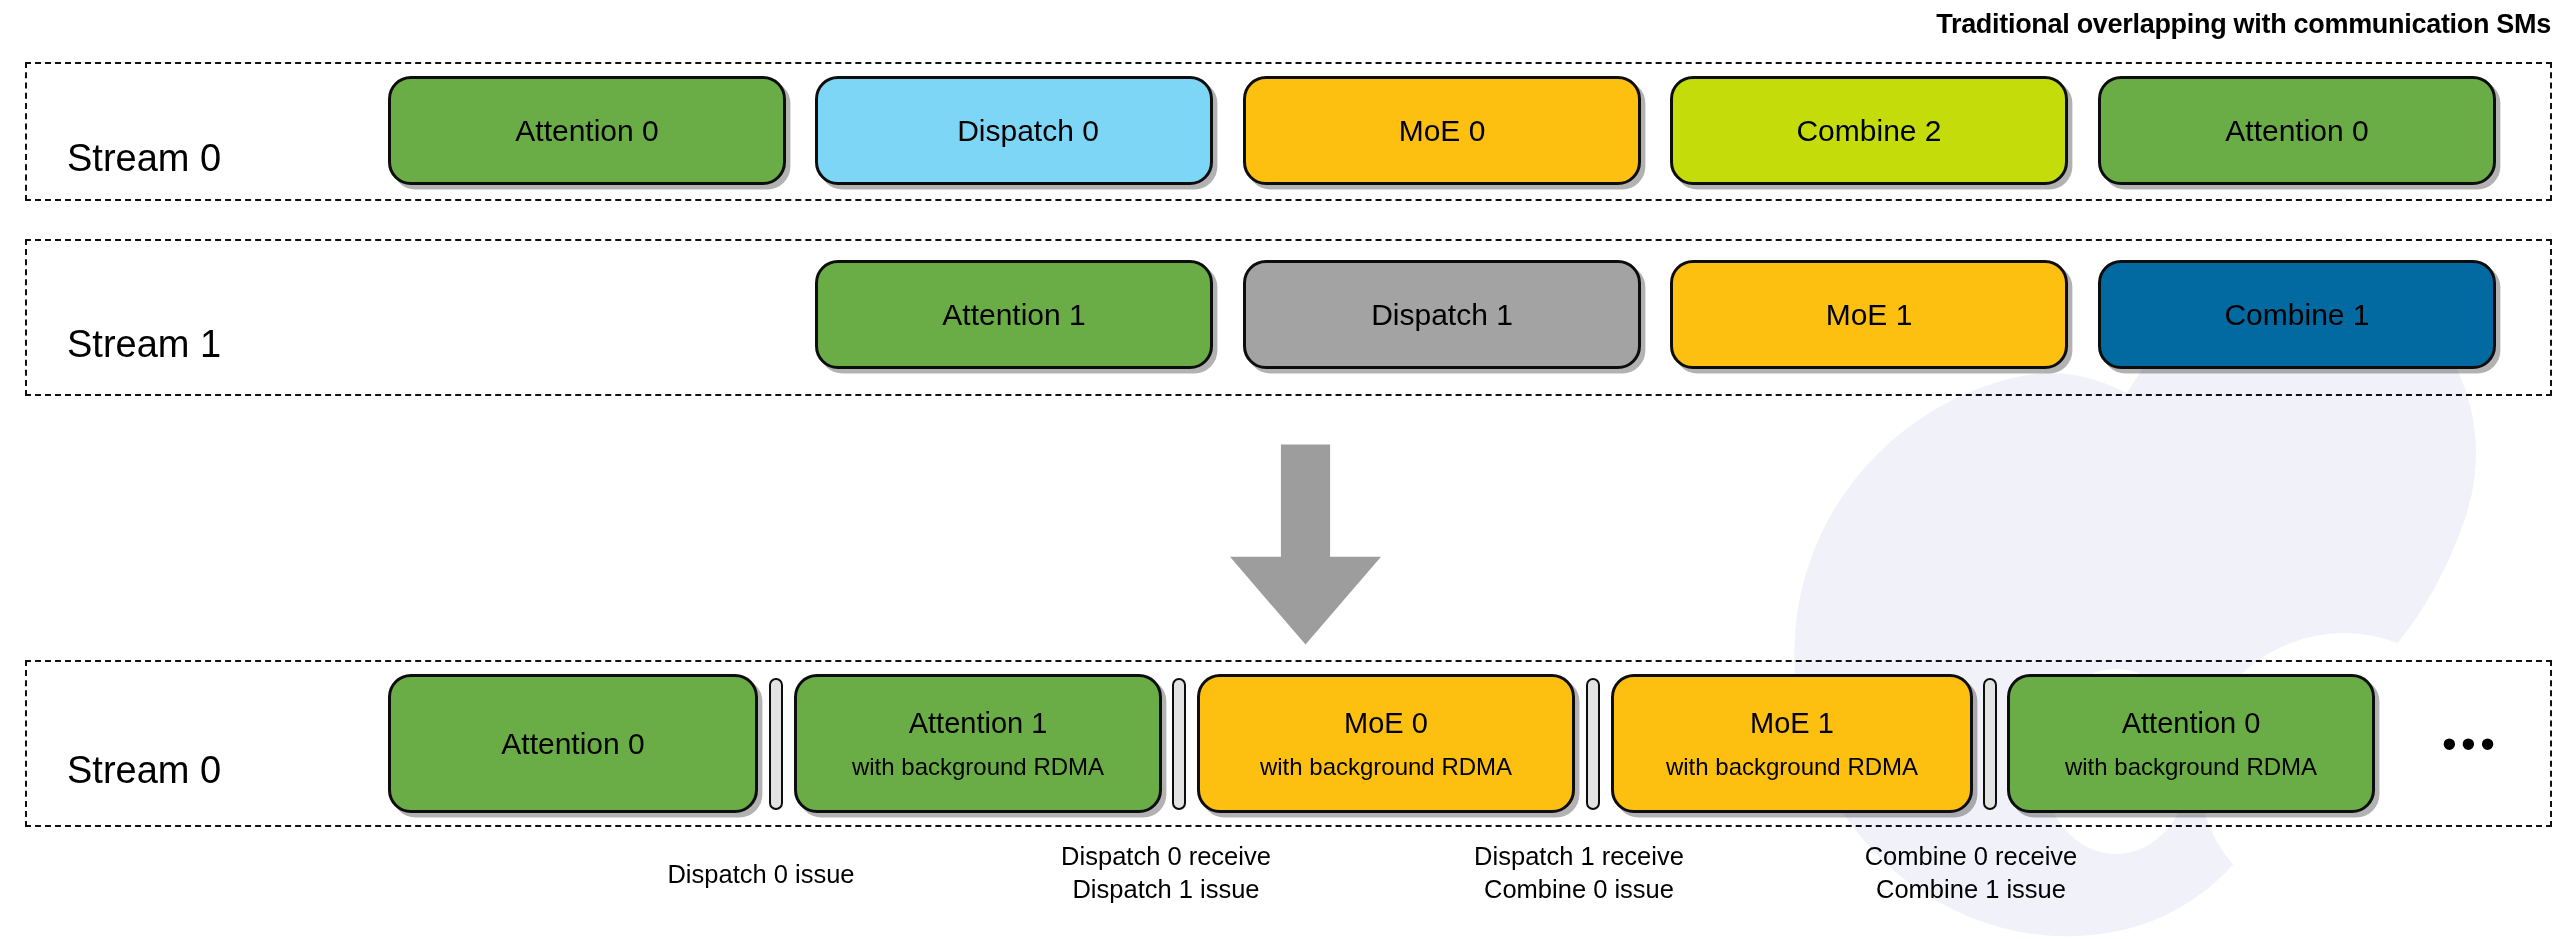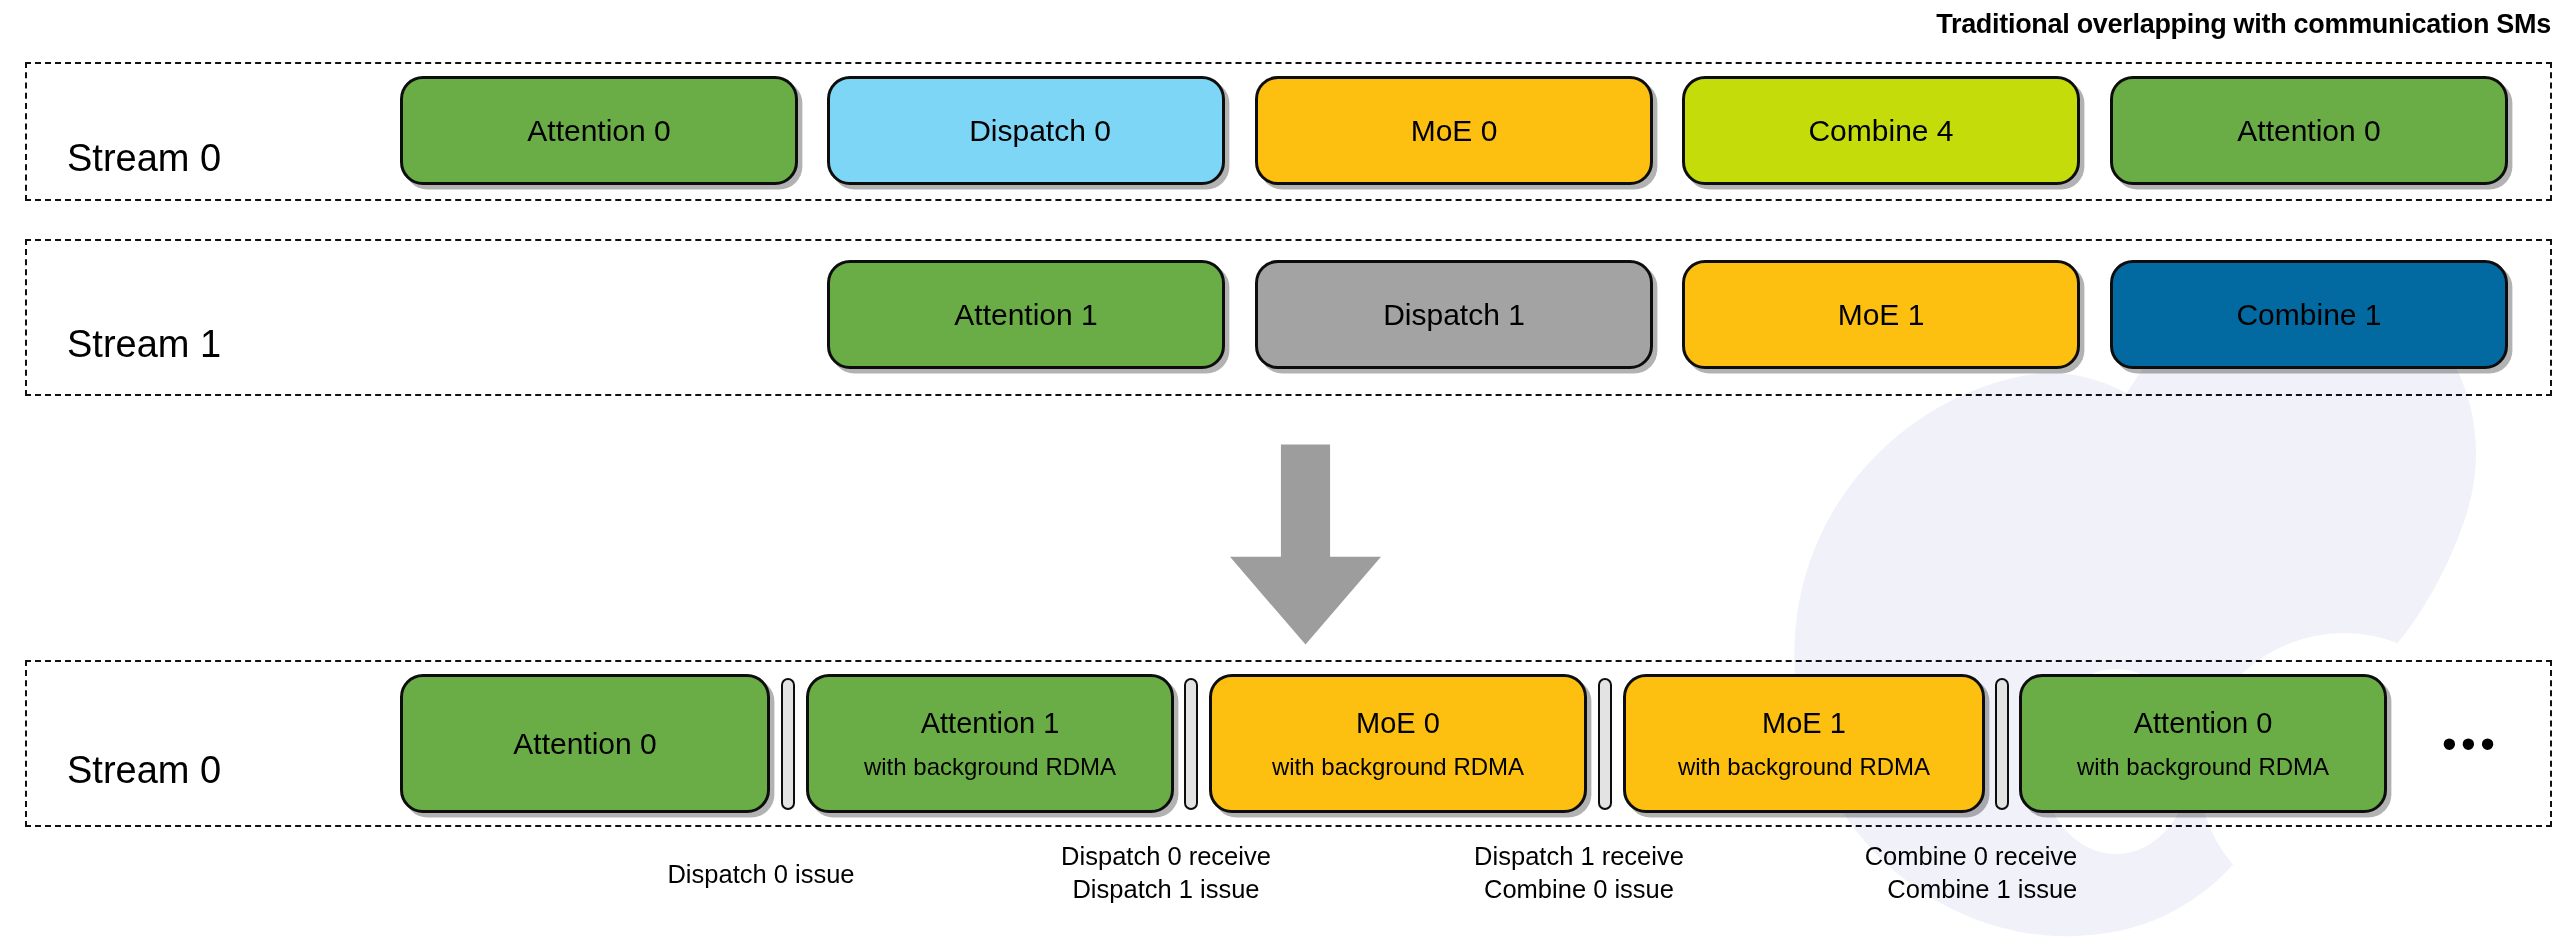--- a/index.html
+++ b/index.html
@@ -93,21 +93,21 @@
     transform: translateY(-50%);
     font-size: 38px;
     color: #000000;
     white-space: nowrap;
     margin-top: 26px;
   }
 
   
   .track {
     position: absolute;
-    left: 12px; top: 0;
+    left: 0; top: 0;
     width: 100%; height: 100%; text-align: center;
   }
 
   .task-box {
     position: absolute;
     border: 3.5px solid #0d0d0d;
     border-radius: 23px;
     display: flex;
     flex-direction: column;
     align-items: center;
@@ -191,21 +191,21 @@
         <div class="task-box single" style="left: 361px; width: 398px; top: 12.3px; height: 109px; background: rgb(106, 173, 70);">
           <div class="task-title">Attention 0</div>
         </div>
         <div class="task-box single" style="left: 788px; width: 398px; top: 12.3px; height: 109px; background: rgb(126, 214, 247); padding-left: 28px;">
           <div class="task-title">Dispatch 0</div>
         </div>
         <div class="task-box single" style="left: 1216px; width: 398px; top: 12.3px; height: 109px; background: rgb(253, 192, 16);">
           <div class="task-title">MoE 0</div>
         </div>
         <div class="task-box single" style="left: 1643px; width: 398px; top: 12.3px; height: 109px; background: rgb(195, 220, 10);">
-          <div class="task-title">Combine 4</div>
+          <div class="task-title">Combine 2</div>
         </div>
         <div class="task-box single" style="left: 2071px; width: 398px; top: 12.3px; height: 109px; background: rgb(106, 173, 70);">
           <div class="task-title">Attention 0</div>
         </div>
       </div>
   </div>
 
   <div class="stream-row" id="row-stream1">
     <div class="stream-label">Stream 1</div>
     <div class="track" id="track-trad-s1">
@@ -258,18 +258,18 @@
       </div>
     <div id="row-ellipsis">•••</div>
   </div>
 
   <div id="caption-layer">
       <div class="caption" style="left: 761px; top: 858px;">Dispatch 0 issue</div>
       <div class="caption" style="left: 1166px; top: 840px;">Dispatch 0 receive
 Dispatch 1 issue</div>
       <div class="caption" style="left: 1579px; top: 840px;">Dispatch 1 receive
 Combine 0 issue</div>
-      <div class="caption" style="left: 1971px; top: 840px; text-align: right;">Combine 0 receive
+      <div class="caption" style="left: 1971px; top: 840px;">Combine 0 receive
 Combine 1 issue</div>
     </div>
 
 </div>
 
 
 </body></html>

